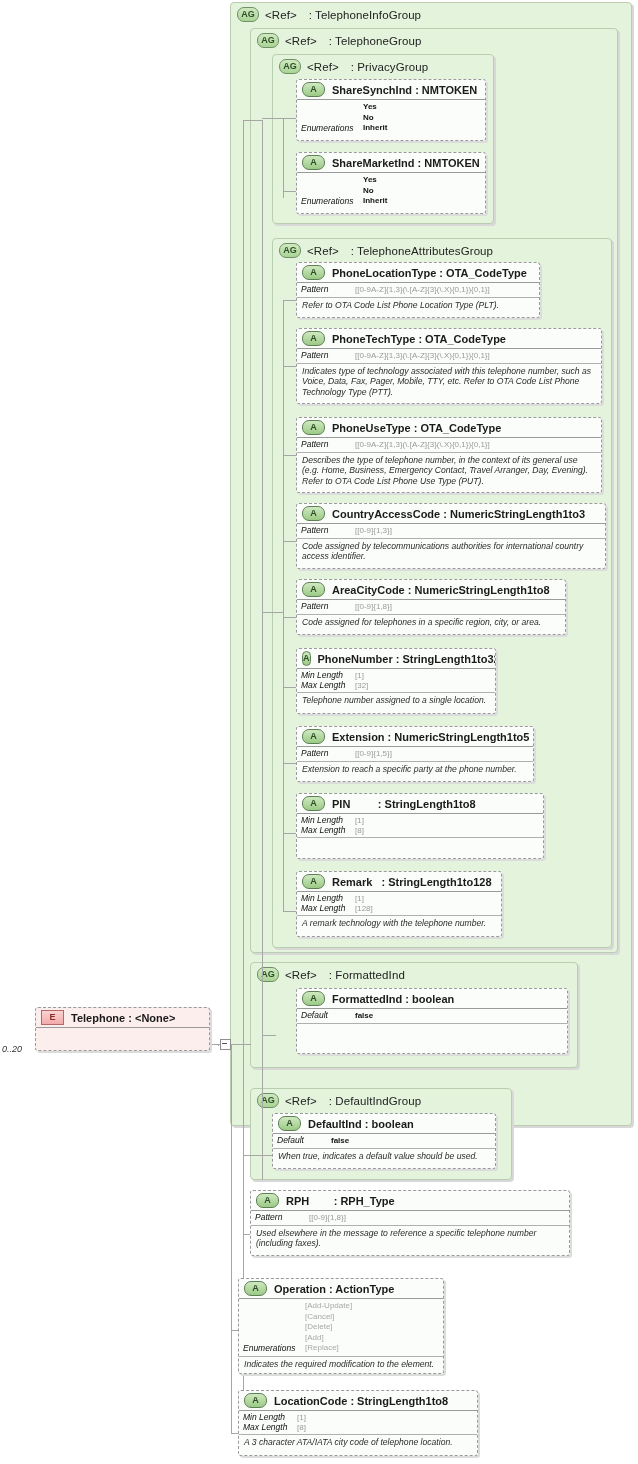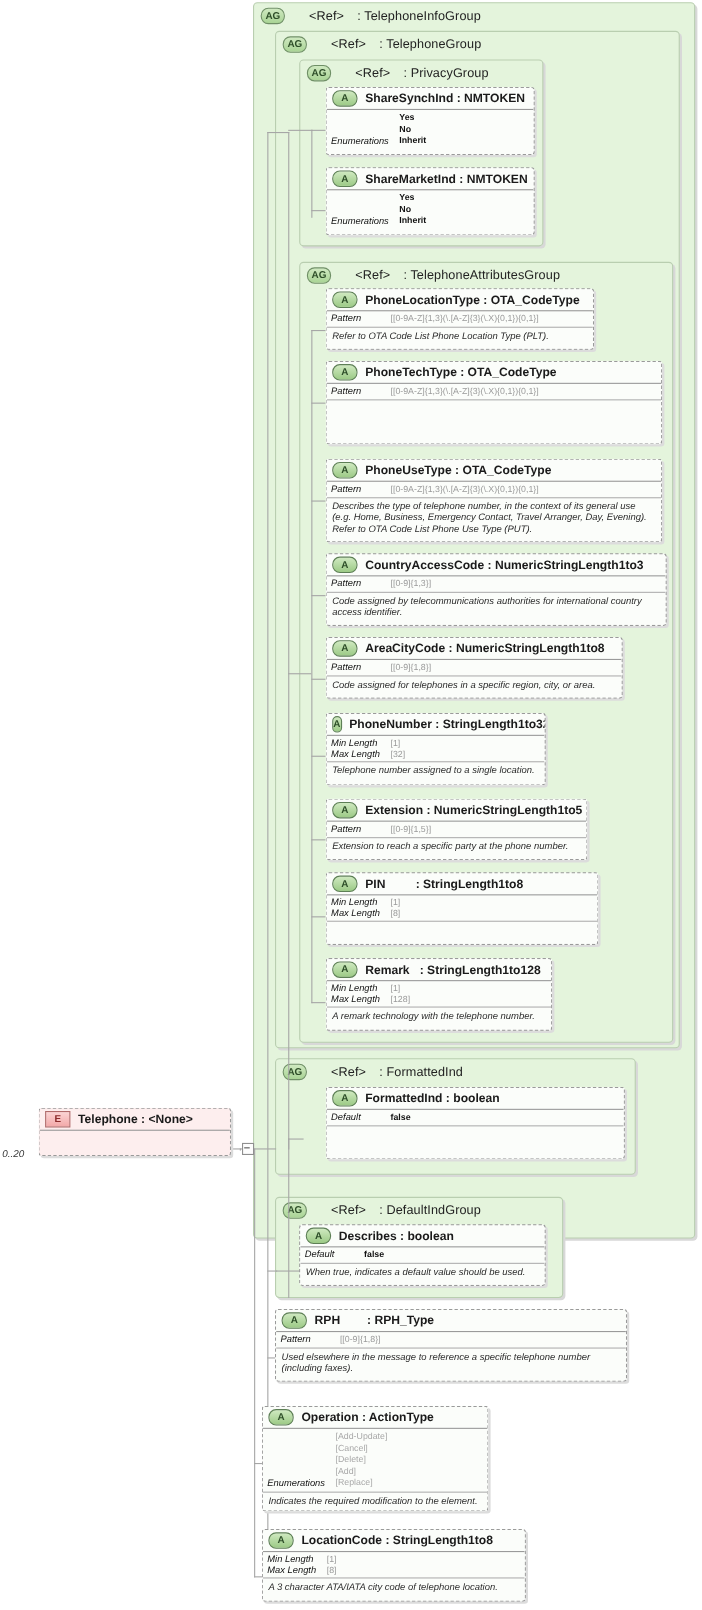--- a/index.html
+++ b/index.html
@@ -12,21 +12,21 @@
   
   .grp{
     position:absolute;box-sizing:border-box;
     background:#e4f4dc;
     border:1px solid #b9ceb0;
     border-radius:4px;
     box-shadow:2px 2px 0 0 #d8d8d8;
   }
   .grp-hd{
     position:absolute;left:6px;top:4px;
-    display:flex;align-items:center;gap:16px;
+    display:flex;align-items:center;gap:0px;
     white-space:nowrap;
   }
   .badge-ag{
     display:inline-block;
     width:20px;height:13px;line-height:12px;
     text-align:center;
     font-size:9px;font-weight:bold;color:#2d4d28;
     background:linear-gradient(to bottom,#cfe9c0,#a9d495);
     border:1px solid #6f8f66;
     border-radius:7px;
@@ -270,20 +270,21 @@
   <div class="attr-hd">
     <span class="badge-a">A</span>
     <span class="attr-title">PhoneTechType : OTA_CodeType</span>
   </div>
   <div class="facets">
     <div class="frow">
       <span class="fname">Pattern</span>
       <span class="fval">[[0-9A-Z]{1,3}(\.[A-Z]{3}(\.X){0,1}){0,1}]</span>
     </div>
   </div>
+  <div class="desc">Indicates type of technology associated with this telephone number, such as Voice, Data, Fax, Pager, Mobile, TTY, etc. Refer to OTA Code List Phone Technology Type (PTT).</div>
 </div>
 
 <div class="attr" style="left:296px;top:417px;width:306px;height:76px;">
   <div class="attr-hd">
     <span class="badge-a">A</span>
     <span class="attr-title">PhoneUseType : OTA_CodeType</span>
   </div>
   <div class="facets">
     <div class="frow">
       <span class="fname">Pattern</span>
@@ -397,21 +398,21 @@
     <div class="frow">
       <span class="fname">Default</span>
       <span class="fval blk">false</span>
     </div>
   </div>
 </div>
 
 <div class="attr" style="left:272px;top:1113px;width:224px;height:56px;">
   <div class="attr-hd">
     <span class="badge-a">A</span>
-    <span class="attr-title">Describes : boolean</span>
+    <span class="attr-title">DefaultInd : boolean</span>
   </div>
   <div class="facets">
     <div class="frow">
       <span class="fname">Default</span>
       <span class="fval blk">false</span>
     </div>
   </div>
   <div class="desc">When true, indicates a default value should be used.</div>
 </div>
 

